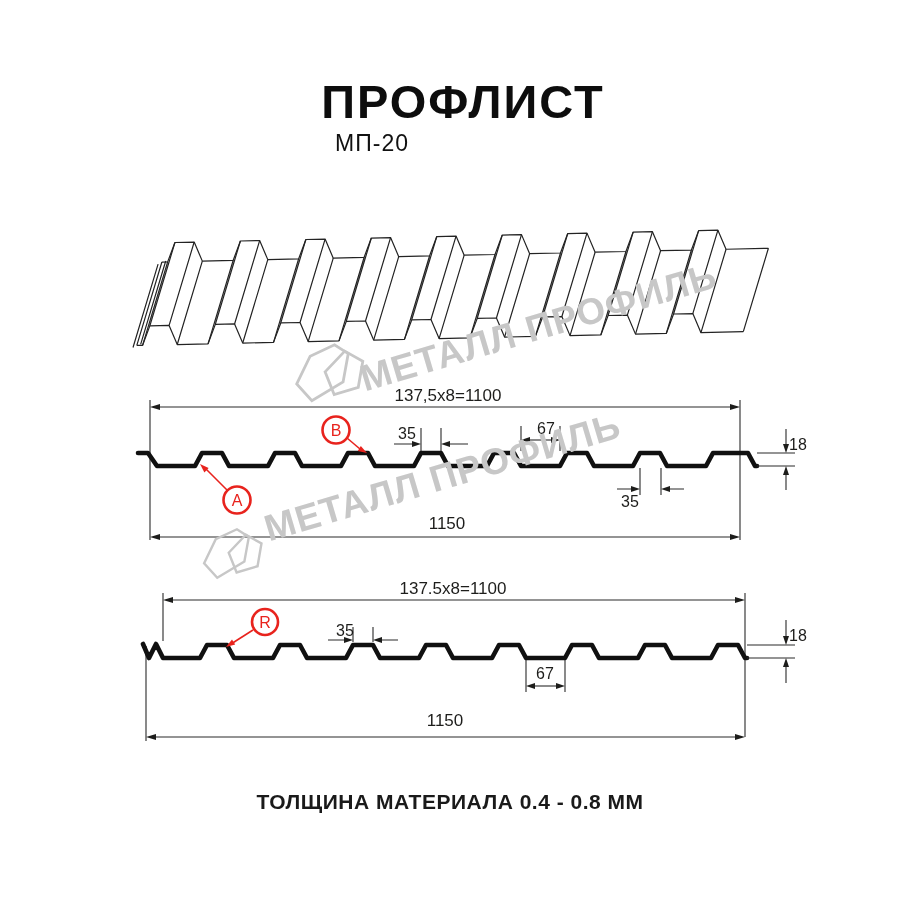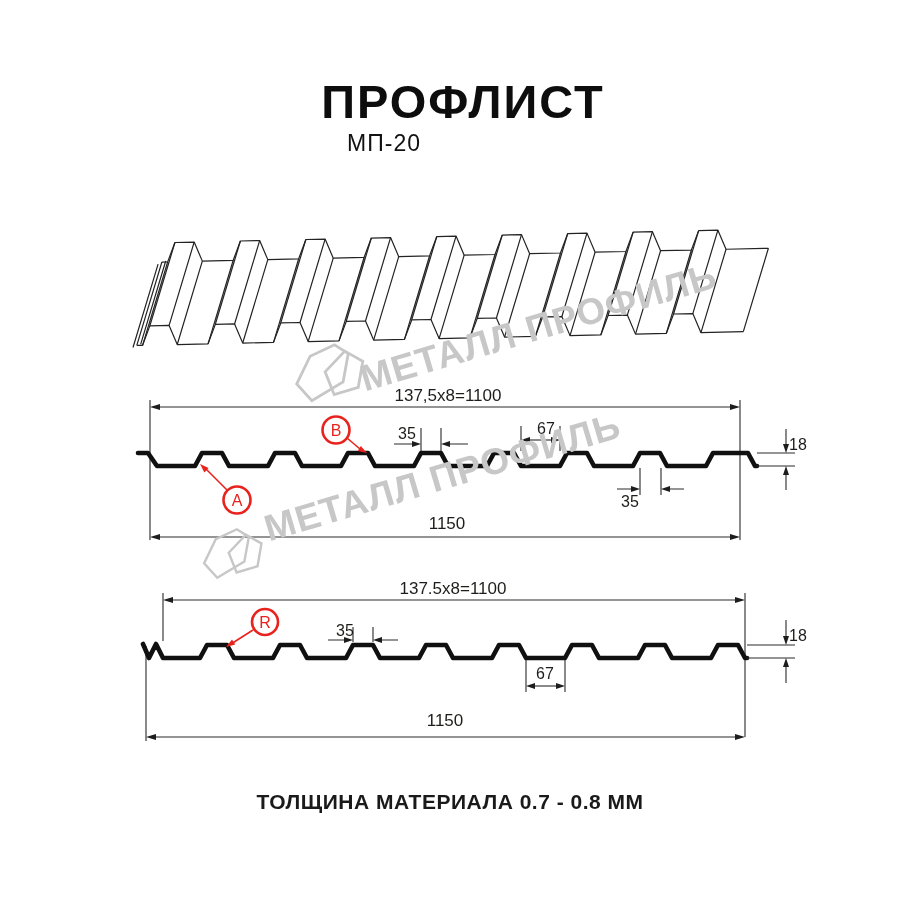--- a/index.html
+++ b/index.html
@@ -2,21 +2,21 @@
 <html><head>
 <meta charset="utf-8">
 <style>
   html,body{margin:0;padding:0;background:#ffffff;}
   body{width:900px;height:900px;position:relative;overflow:hidden;
        font-family:"Liberation Sans",sans-serif;color:#1d1d1b;}
   .abs{position:absolute;}
   .page-title{left:13px;top:74px;width:900px;text-align:center;
     font-size:47px;font-weight:bold;letter-spacing:2px;color:#0d0d0d;}
   .page-subtitle{left:0;top:130px;width:744px;text-align:center;
-    font-size:23px;font-weight:normal;letter-spacing:1px;color:#111;padding-left:12px;}
+    font-size:23px;font-weight:normal;letter-spacing:1px;color:#111;}
   .footer-note{left:0;top:790px;width:900px;text-align:center;
     font-size:21px;font-weight:bold;letter-spacing:0.5px;color:#1a1a1a;}
   .wm-text{color:#c7c7c7;font-weight:bold;white-space:nowrap;
     transform:rotate(-16.5deg);transform-origin:0 100%;}
   .wm1{left:368px;top:358px;font-size:37px;height:44px;letter-spacing:1px;}
   .wm2{left:272px;top:508px;font-size:37px;height:44px;letter-spacing:1px;}
   svg{display:block;}
   svg text{font-family:"Liberation Sans",sans-serif;fill:#1d1d1b;}
   .dim-line,.ext-line{stroke:#2a2a2a;stroke-width:1.1;fill:none;}
   .thin3d{stroke:#232323;stroke-width:1.25;fill:none;stroke-linejoin:round;}
@@ -159,15 +159,15 @@
     <polygon class="wm-logo" points="33,29 56,12 72,25 63,50 38,53"></polygon>
   </svg>
   <div class="abs wm-text wm1">МЕТАЛЛ ПРОФИЛЬ</div>
 
   <svg class="abs wm-logo-svg" style="left:200px;top:526px;transform:rotate(-10deg);" width="66" height="52" viewBox="0 0 76 58">
     <polygon class="wm-logo" points="3,36 21,11 47,4 59,15 49,42 15,55"></polygon>
     <polygon class="wm-logo" points="33,29 56,12 72,25 63,50 38,53"></polygon>
   </svg>
   <div class="abs wm-text wm2">МЕТАЛЛ ПРОФИЛЬ</div>
 
-  <div class="abs footer-note">ТОЛЩИНА МАТЕРИАЛА 0.7 - 0.8 ММ</div>
+  <div class="abs footer-note">ТОЛЩИНА МАТЕРИАЛА 0.4 - 0.8 ММ</div>
 
 </div>
 
 </body></html>

